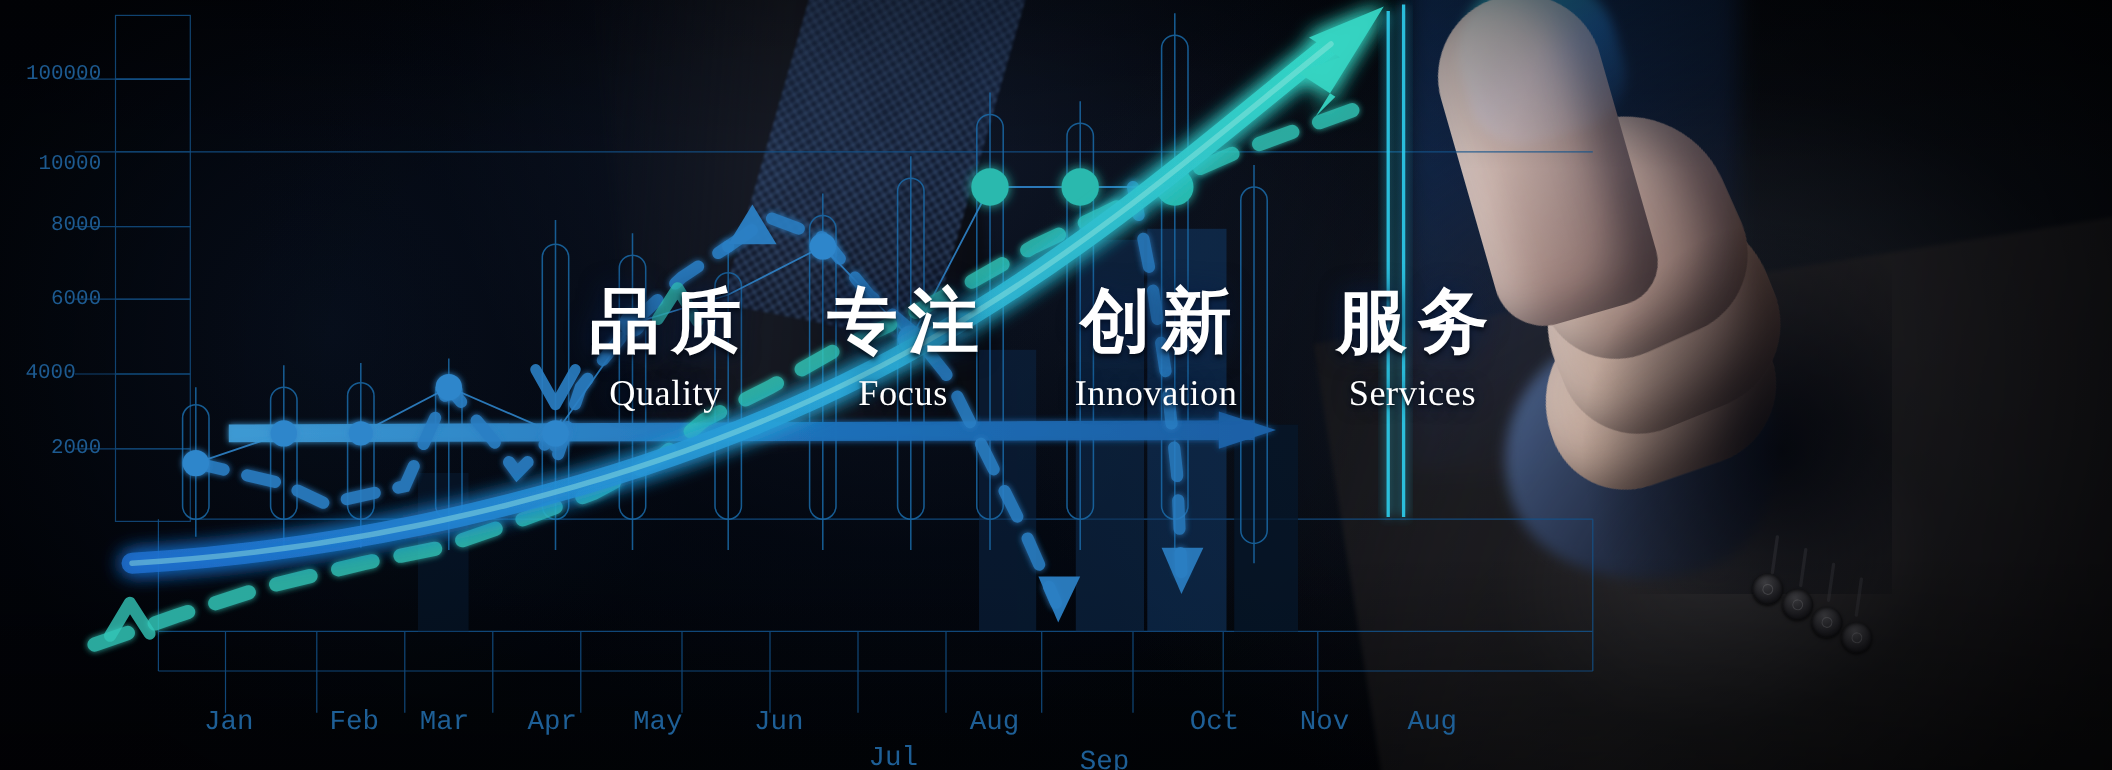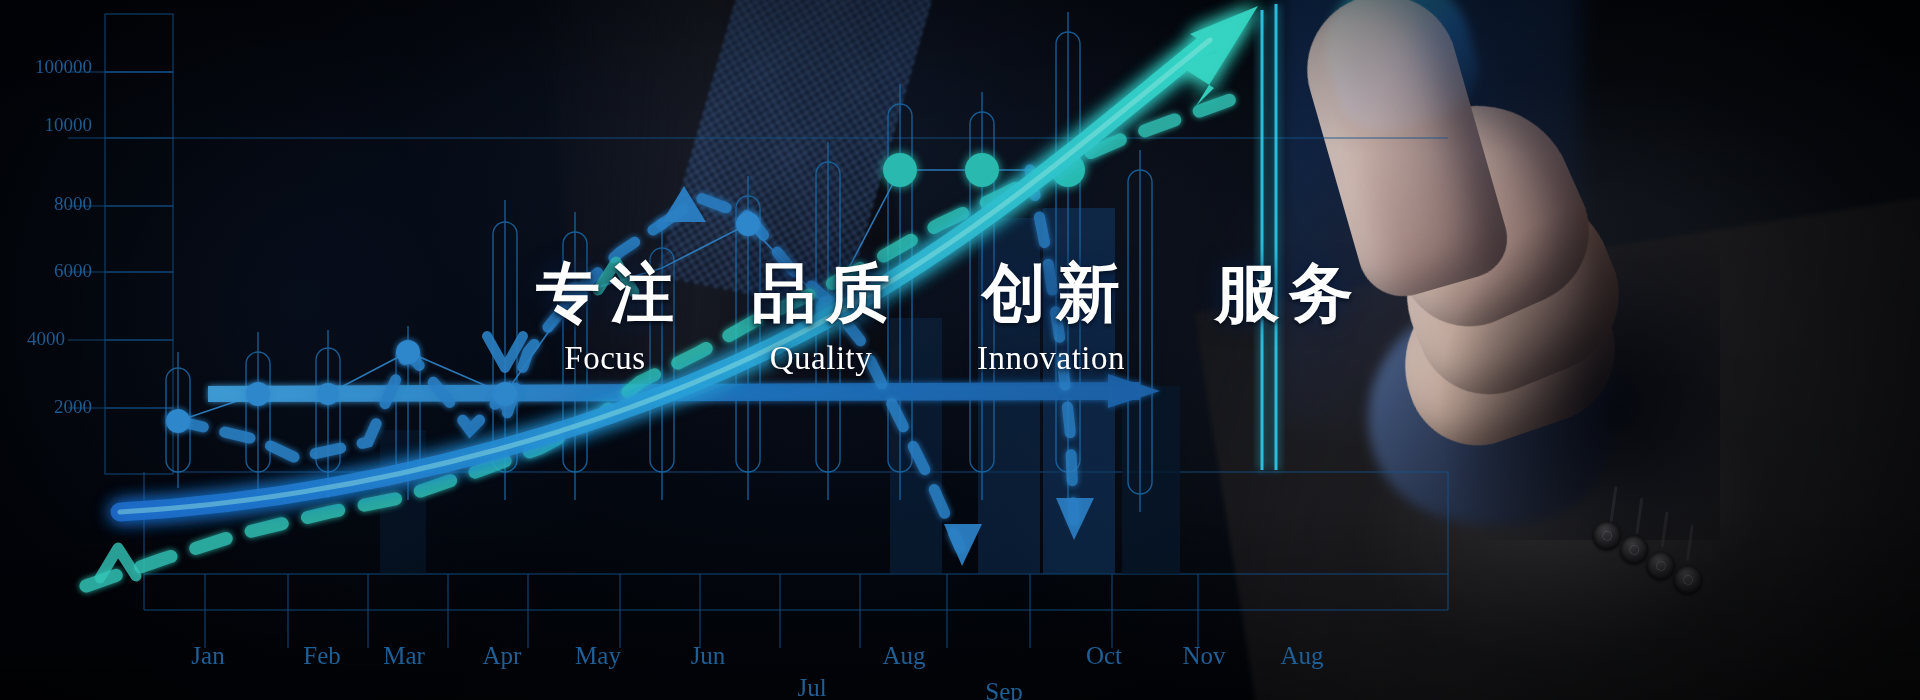--- a/index.html
+++ b/index.html
@@ -117,21 +117,21 @@
       linear-gradient(180deg, rgba(0,0,0,.30) 0%, rgba(0,0,0,0) 22%, rgba(0,0,0,0) 72%, rgba(0,0,0,.45) 100%);
   }
 
   
   .chart-svg { position:absolute; inset:0; }
 
   
   .ylab, .xlab {
     position:absolute;
     color:#1d5député;
-    font-family:Liberation Serif, serif;
+    font-family:Liberation Mono, monospace;
     white-space:nowrap;
   }
   .ylab {
     color:#1d5a90;
     font-size:19px;
     text-align:right;
     transform:translateY(-50%);
   }
   .xlab {
     color:#1e5f96;
@@ -394,21 +394,21 @@
     </g>
 
     <g stroke="#2fd0f0" stroke-width="3" opacity=".9" filter="url(#glowBlue)">
       <line x1="1262" y1="10" x2="1262" y2="470"></line>
       <line x1="1276" y1="4" x2="1276" y2="470"></line>
     </g>
   </svg>
 
   <div>
     <div class="ylab" style="left:0;   width:92px; top:67px;">100000</div>
-    <div class="ylab" style="left:0;   width:92px; top:125px;">10000</div>
+    <div class="ylab" style="left:0;   width:92px; top:149px;">10000</div>
     <div class="ylab" style="left:0;   width:92px; top:204px;text-align:right;">8000</div>
     <div class="ylab" style="left:0;   width:92px; top:271px;">6000</div>
     <div class="ylab" style="left:0;   width:92px; top:339px;text-align:center;">4000</div>
     <div class="ylab" style="left:0;   width:92px; top:407px;">2000</div>
   </div>
 
   <div>
     <div class="xlab" style="left:208px;  top:642px;">Jan</div>
     <div class="xlab" style="left:306px;  top:642px;margin-left:16px;">Feb</div>
     <div class="xlab" style="left:404px;  top:642px;">Mar</div>
@@ -417,30 +417,31 @@
     <div class="xlab" style="left:708px;  top:642px;">Jun</div>
     <div class="xlab" style="left:812px;  top:642px;margin-top:32px;">Jul</div>
     <div class="xlab" style="left:904px;  top:642px;">Aug</div>
     <div class="xlab" style="left:1004px; top:678px;text-align:center;">Sep</div>
     <div class="xlab" style="left:1104px; top:642px;">Oct</div>
     <div class="xlab" style="left:1204px; top:642px;">Nov</div>
     <div class="xlab" style="left:1302px; top:642px;">Aug</div>
   </div>
 
   <div class="slogans">
+    <div class="slogan sl-0">
+      <div class="cn">品质</div>
+      <div class="en">Quality</div>
+    </div>
     <div class="slogan sl-1">
       <div class="cn">专注</div>
       <div class="en">Focus</div>
-    </div>
-    <div class="slogan sl-0">
-      <div class="cn">品质</div>
-      <div class="en">Quality</div>
     </div>
     <div class="slogan sl-2">
       <div class="cn">创新</div>
       <div class="en">Innovation</div>
     </div>
     <div class="slogan sl-3">
       <div class="cn">服务</div>
+      <div class="en">Services</div>
     </div>
   </div>
 
 </div>
 
 </body></html>

